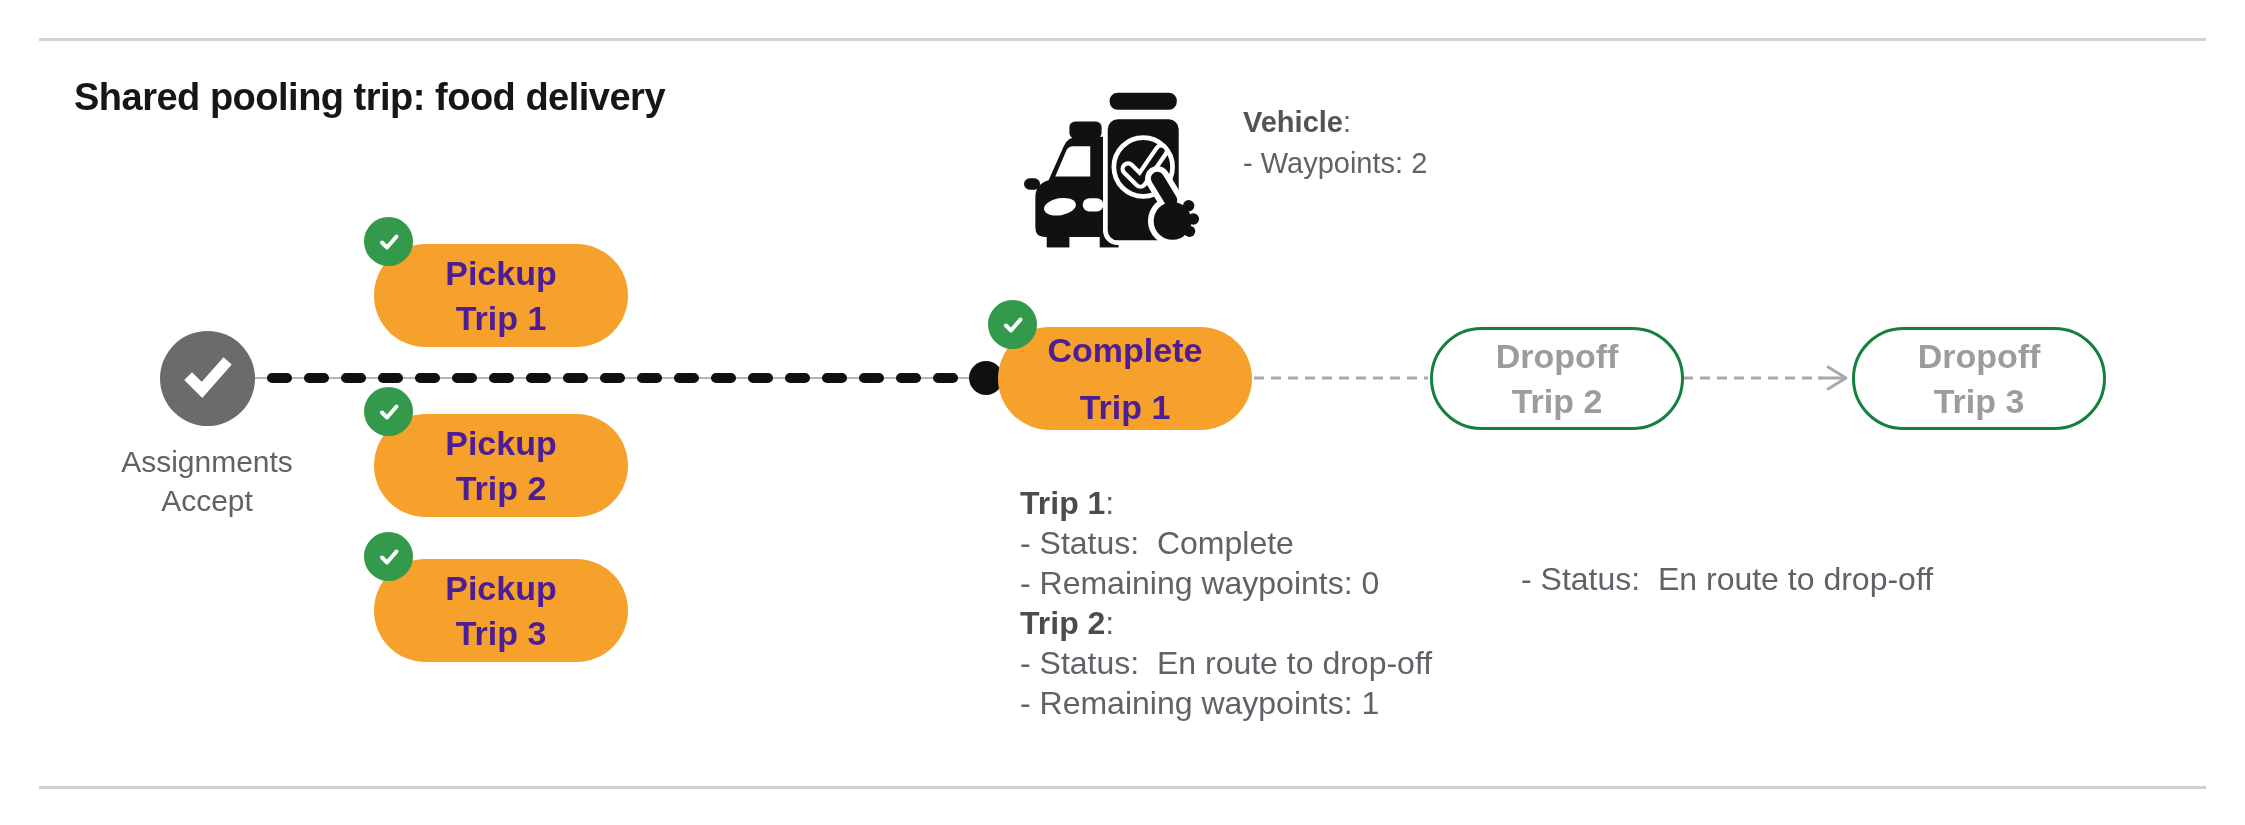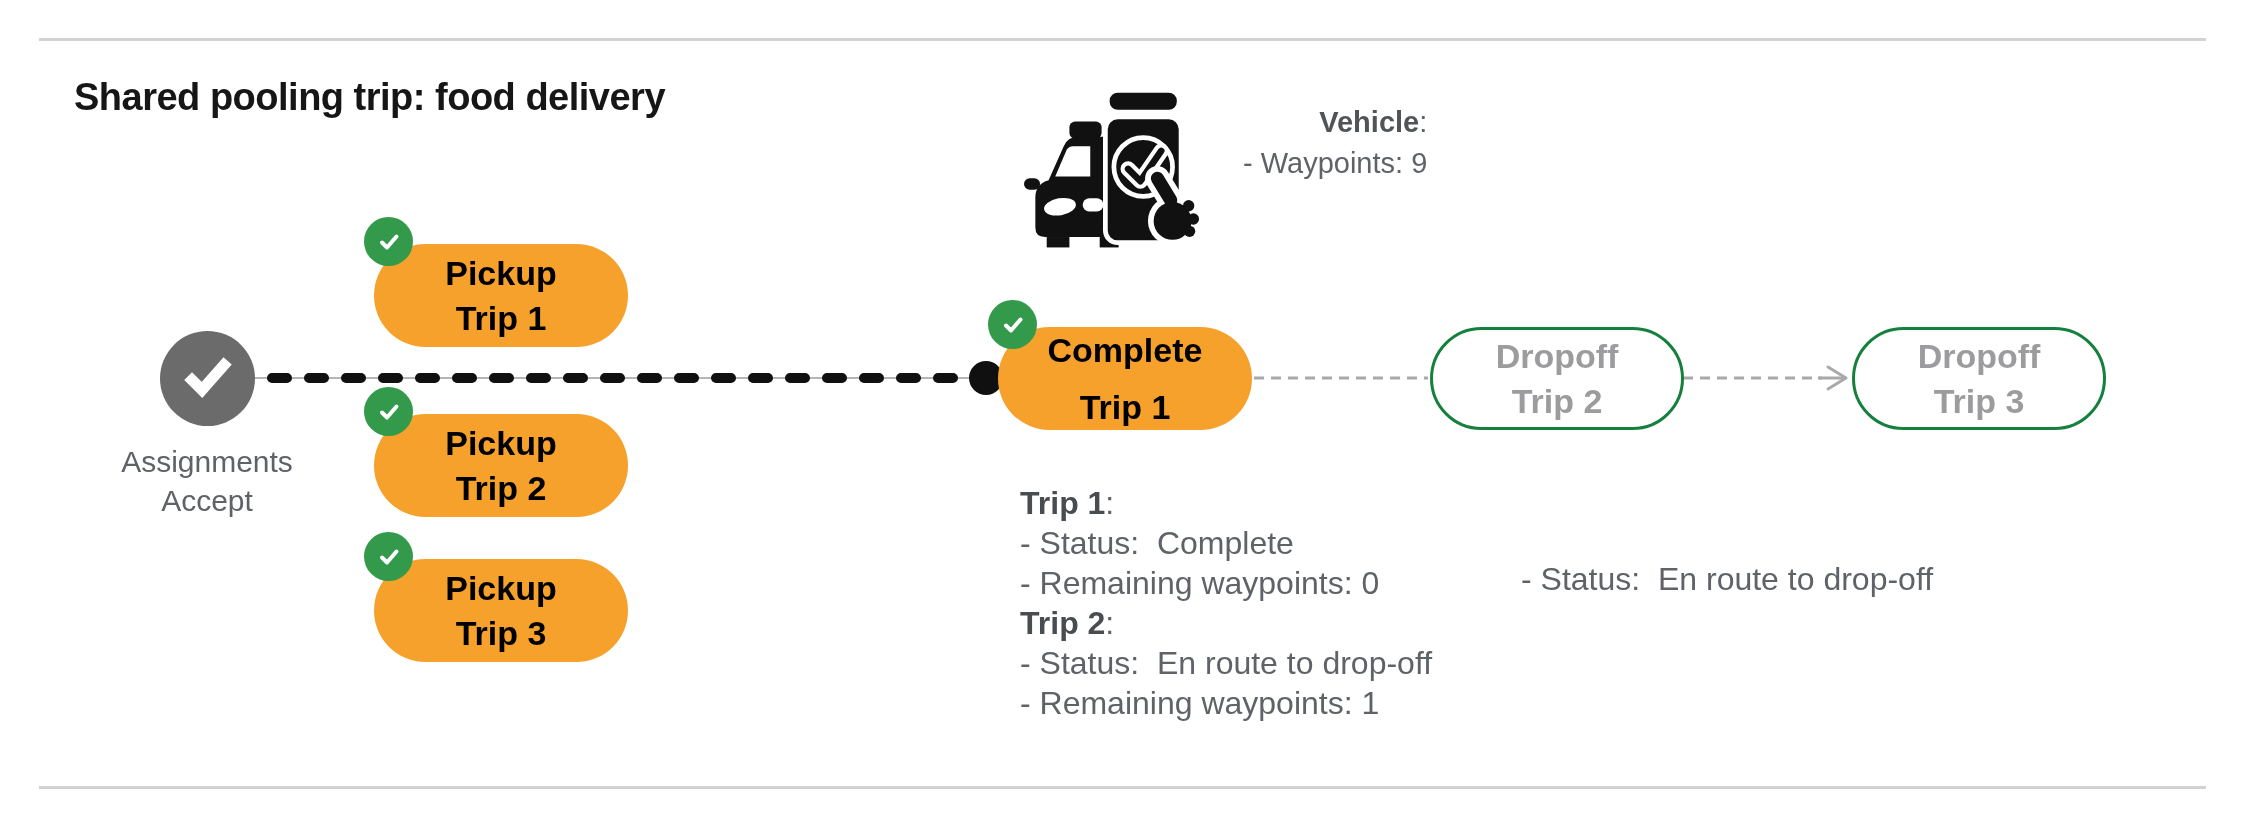--- a/index.html
+++ b/index.html
@@ -37,21 +37,20 @@
     left:1024px;
     top:84px;
   }
   .vehicle-info{
     position:absolute;
     left:1243px;
     top:102px;
     font-size:29px;
     line-height:41px;
     color:#5f6368;
-    text-align:right;
   }
   .vehicle-info .vname{font-weight:bold;color:#515457;}
 
   .connectors{
     position:absolute;
     left:0;top:0;
     z-index:1;
     pointer-events:none;
   }
 
@@ -87,21 +86,21 @@
     border-radius:52px;
     display:flex;
     flex-direction:column;
     align-items:center;
     justify-content:center;
     z-index:2;
     box-sizing:border-box;
   }
   .pill.orange{
     background:#f6a12c;
-    color:#000000;
+    color:#4c1d95;
   }
   .pill.ghost{
     background:#ffffff;
     border:3px solid #15803d;
     color:#9c9c9e;
   }
   .pill .l1,.pill .l2{
     font-size:34px;
     font-weight:bold;
     line-height:45px;
@@ -177,21 +176,21 @@
       <path d="M141,98 L155,121" stroke="#111111" stroke-width="14" stroke-linecap="round" fill="none"></path>
       <circle cx="157" cy="143" r="20" fill="#111111"></circle>
       <circle cx="174" cy="127" r="6"></circle>
       <circle cx="179" cy="141" r="6"></circle>
       <circle cx="175" cy="154" r="6"></circle>
     </g>
   </svg>
 
   <div class="vehicle-info">
     <div><span class="vname">Vehicle</span><span>:</span></div>
-    <div class="status-line">- Waypoints: 9</div>
+    <div class="status-line">- Waypoints: 2</div>
   </div>
 
   <svg class="connectors" width="2245" height="825" viewBox="0 0 2245 825">
     <line x1="252" y1="378" x2="986" y2="378" stroke="#b5b5b5" stroke-width="2"></line>
     <line x1="272" y1="378" x2="960" y2="378" stroke="#101010" stroke-width="10" stroke-dasharray="15 22" stroke-linecap="round"></line>
     <circle cx="986" cy="378" r="17" fill="#101010"></circle>
     <line x1="1254" y1="378" x2="1428" y2="378" stroke="#a9a9a9" stroke-width="3" stroke-dasharray="10 7"></line>
     <line x1="1683" y1="378" x2="1822" y2="378" stroke="#a9a9a9" stroke-width="3" stroke-dasharray="10 7"></line>
     <line x1="1818" y1="378" x2="1845" y2="378" stroke="#a9a9a9" stroke-width="3"></line>
     <path d="M1828,367 L1846,378 L1828,389" fill="none" stroke="#a9a9a9" stroke-width="3" stroke-linecap="round" stroke-linejoin="round"></path>

